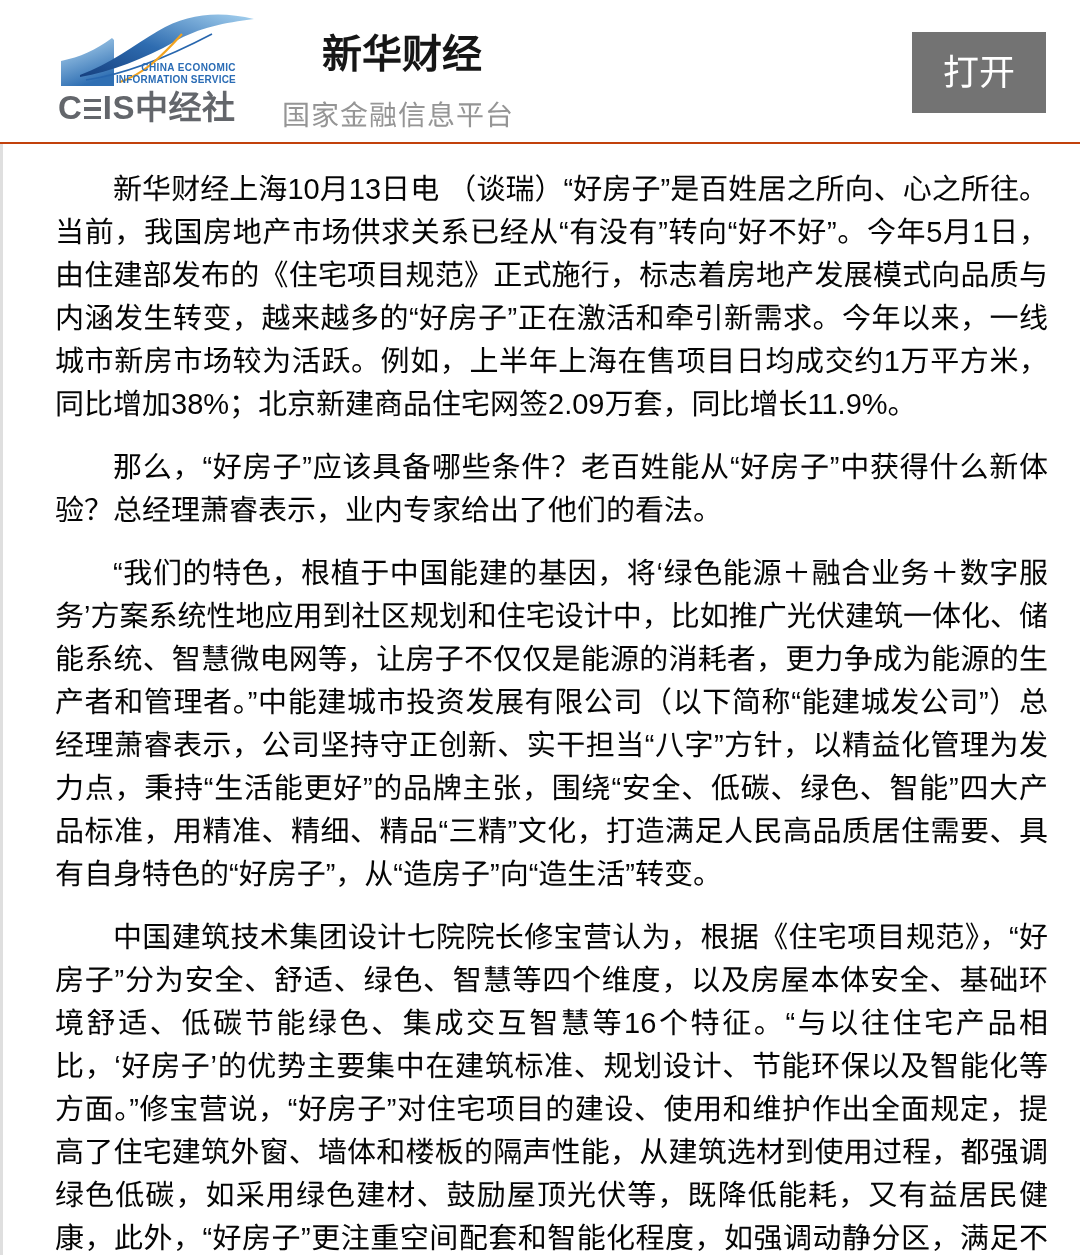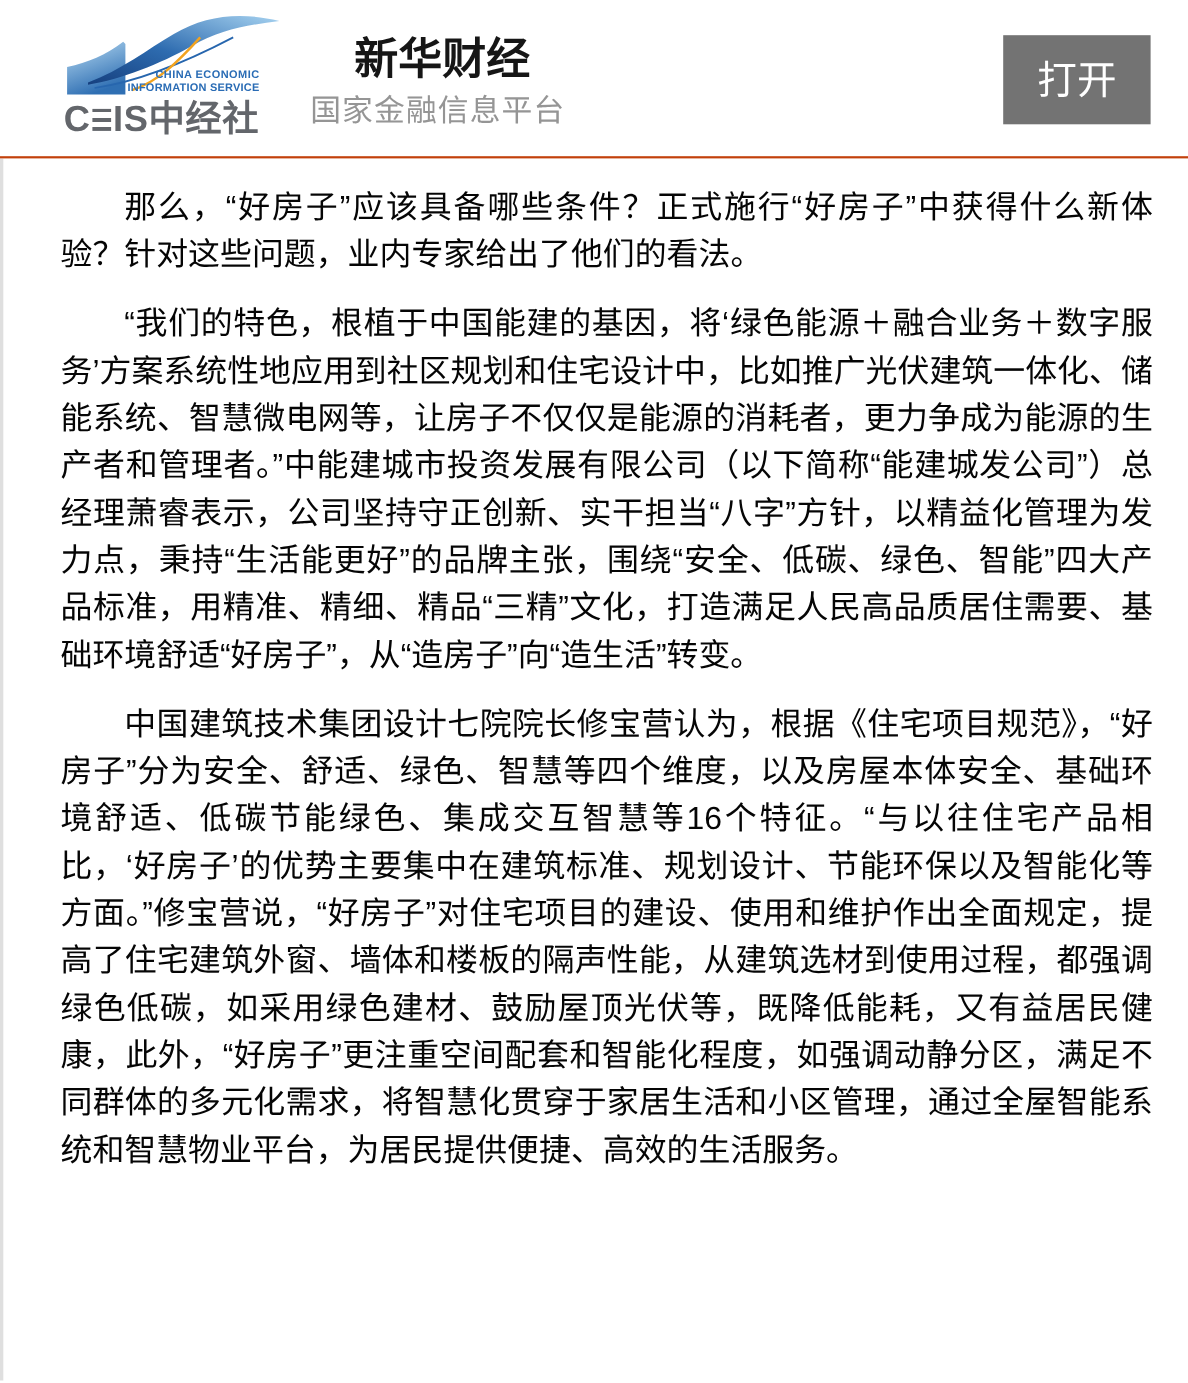--- a/index.html
+++ b/index.html
@@ -51,21 +51,21 @@
     left: 282px; top: 32px;
   }
   .brand-title {
     font-size: 40px;
     font-weight: 700;
     color: #161616;
     line-height: 1.1;
     margin-left: 40px;
   }
   .brand-sub {
-    margin-top: 10px;
+    margin-top: 25px;
     font-size: 28px;
     color: #959595;
     letter-spacing: 1px;
     line-height: 1.1;
   }
   .open-btn {
     position: absolute;
     left: 912px; top: 32px;
     width: 134px; height: 81px;
     background: #737373;
@@ -131,16 +131,17 @@
 
   <div class="brand">
     <div class="brand-title">新华财经</div>
     <div class="brand-sub">国家金融信息平台</div>
   </div>
 
   <button class="open-btn">打开</button>
 </header>
 
 <main class="article">
-  <p>那么，“好房子”应该具备哪些条件？正式施行“好房子”中获得什么新体验？针对这些问题，业内专家给出了他们的看法。</p>
-  <p>“我们的特色，根植于中国能建的基因，将‘绿色能源＋融合业务＋数字服务’方案系统性地应用到社区规划和住宅设计中，比如推广光伏建筑一体化、储能系统、智慧微电网等，让房子不仅仅是能源的消耗者，更力争成为能源的生产者和管理者。”中能建城市投资发展有限公司（以下简称“能建城发公司”）总经理萧睿表示，公司坚持守正创新、实干担当“八字”方针，以精益化管理为发力点，秉持“生活能更好”的品牌主张，围绕“安全、低碳、绿色、智能”四大产品标准，用精准、精细、精品“三精”文化，打造满足人民高品质居住需要、基础环境舒适“好房子”，从“造房子”向“造生活”转变。</p>
+  <p>新华财经上海10月13日电 （谈瑞）“好房子”是百姓居之所向、心之所往。当前，我国房地产市场供求关系已经从“有没有”转向“好不好”。今年5月1日，由住建部发布的《住宅项目规范》正式施行，标志着房地产发展模式向品质与内涵发生转变，越来越多的“好房子”正在激活和牵引新需求。今年以来，一线城市新房市场较为活跃。例如，上半年上海在售项目日均成交约1万平方米，同比增加38%；北京新建商品住宅网签2.09万套，同比增长11.9%。</p>
+  <p>那么，“好房子”应该具备哪些条件？老百姓能从“好房子”中获得什么新体验？总经理萧睿表示，业内专家给出了他们的看法。</p>
+  <p>“我们的特色，根植于中国能建的基因，将‘绿色能源＋融合业务＋数字服务’方案系统性地应用到社区规划和住宅设计中，比如推广光伏建筑一体化、储能系统、智慧微电网等，让房子不仅仅是能源的消耗者，更力争成为能源的生产者和管理者。”中能建城市投资发展有限公司（以下简称“能建城发公司”）总经理萧睿表示，公司坚持守正创新、实干担当“八字”方针，以精益化管理为发力点，秉持“生活能更好”的品牌主张，围绕“安全、低碳、绿色、智能”四大产品标准，用精准、精细、精品“三精”文化，打造满足人民高品质居住需要、具有自身特色的“好房子”，从“造房子”向“造生活”转变。</p>
   <p>中国建筑技术集团设计七院院长修宝营认为，根据《住宅项目规范》，“好房子”分为安全、舒适、绿色、智慧等四个维度，以及房屋本体安全、基础环境舒适、低碳节能绿色、集成交互智慧等16个特征。“与以往住宅产品相比，‘好房子’的优势主要集中在建筑标准、规划设计、节能环保以及智能化等方面。”修宝营说，“好房子”对住宅项目的建设、使用和维护作出全面规定，提高了住宅建筑外窗、墙体和楼板的隔声性能，从建筑选材到使用过程，都强调绿色低碳，如采用绿色建材、鼓励屋顶光伏等，既降低能耗，又有益居民健康，此外，“好房子”更注重空间配套和智能化程度，如强调动静分区，满足不同群体的多元化需求，将智慧化贯穿于家居生活和小区管理，通过全屋智能系统和智慧物业平台，为居民提供便捷、高效的生活服务。</p>
 </main>
 
 </body></html>

